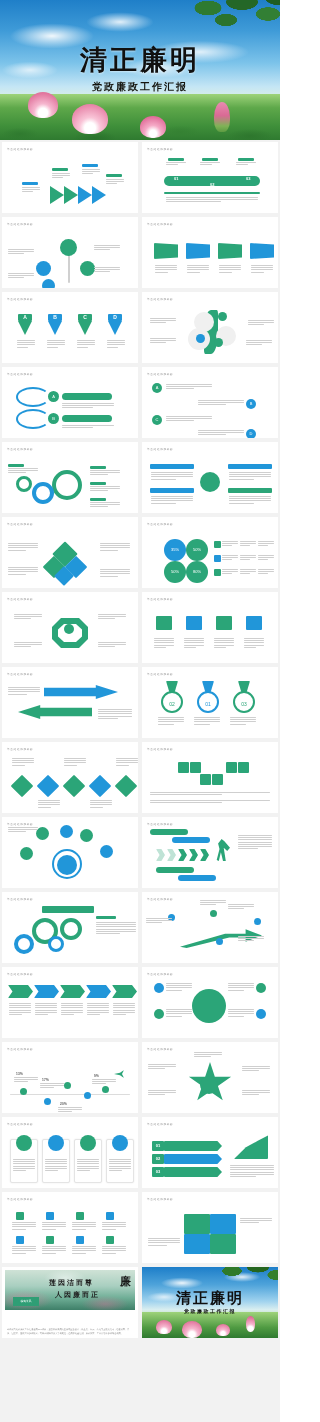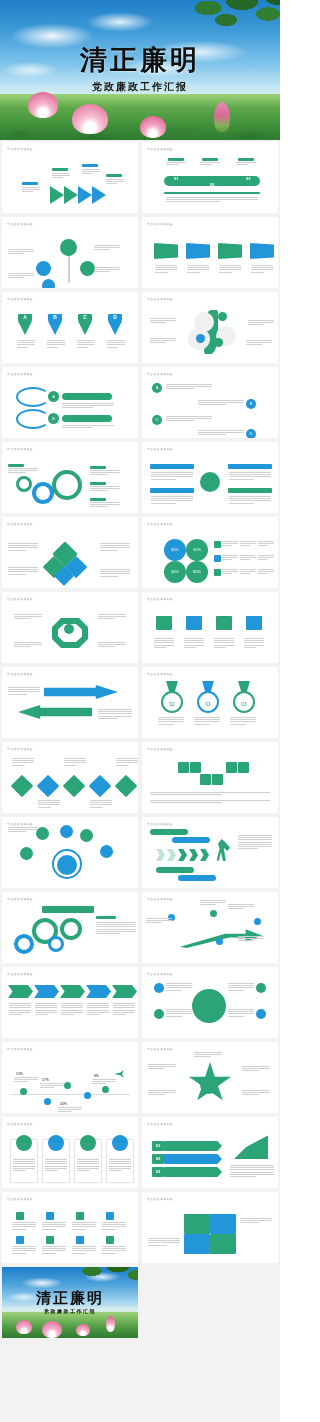--- a/index.html
+++ b/index.html
@@ -1130,20 +1130,34 @@
               <i style="width:32px;"></i>
               <i style="width:32px;"></i>
               <i style="width:32px;"></i>
               <i style="width:19.2px;"></i>
             </div>
           </div>
         </div>
       </div>
       <div class="row">
         <div class="cell">
+          <div class="endcard">
+            <div class="endimg">
+              <div class="wash"></div>
+              <div class="cal-line1" style="left:44px;top:8px;">莲因洁而尊</div>
+              <div class="cal-line2" style="left:50px;top:20px;">人因廉而正</div>
+              <div class="hand" style="right:4px;top:4px;">廉</div>
+              <div class="cal">
+                <span>核实党风</span>
+              </div>
+            </div>
+            <div class="endtext">本模板为党政廉政工作汇报通用PPT模板，整套模板采用清正廉明主题设计，以蓝天、白云、荷花为主视觉元素，包含封面、目录、过渡页、图表页等多种版式，可自由编辑替换文字与配色，适用于党建汇报、廉政教育、工作总结等多种场合使用。</div>
+          </div>
+        </div>
+        <div class="cell">
           <div class="cover2">
             <div class="sky"></div>
             <div class="cloud"></div>
             <div class="tree"></div>
             <div class="grass"></div>
             <div class="lo" style="left:14px;bottom:4px;width:16px;height:14px;"></div>
             <div class="lo" style="left:40px;bottom:0px;width:20px;height:17px;"></div>
             <div class="lo" style="left:74px;bottom:2px;width:14px;height:12px;"></div>
             <div class="lo" style="left:104px;bottom:6px;width:9px;height:16px;"></div>
             <div class="t1">清正廉明</div>

